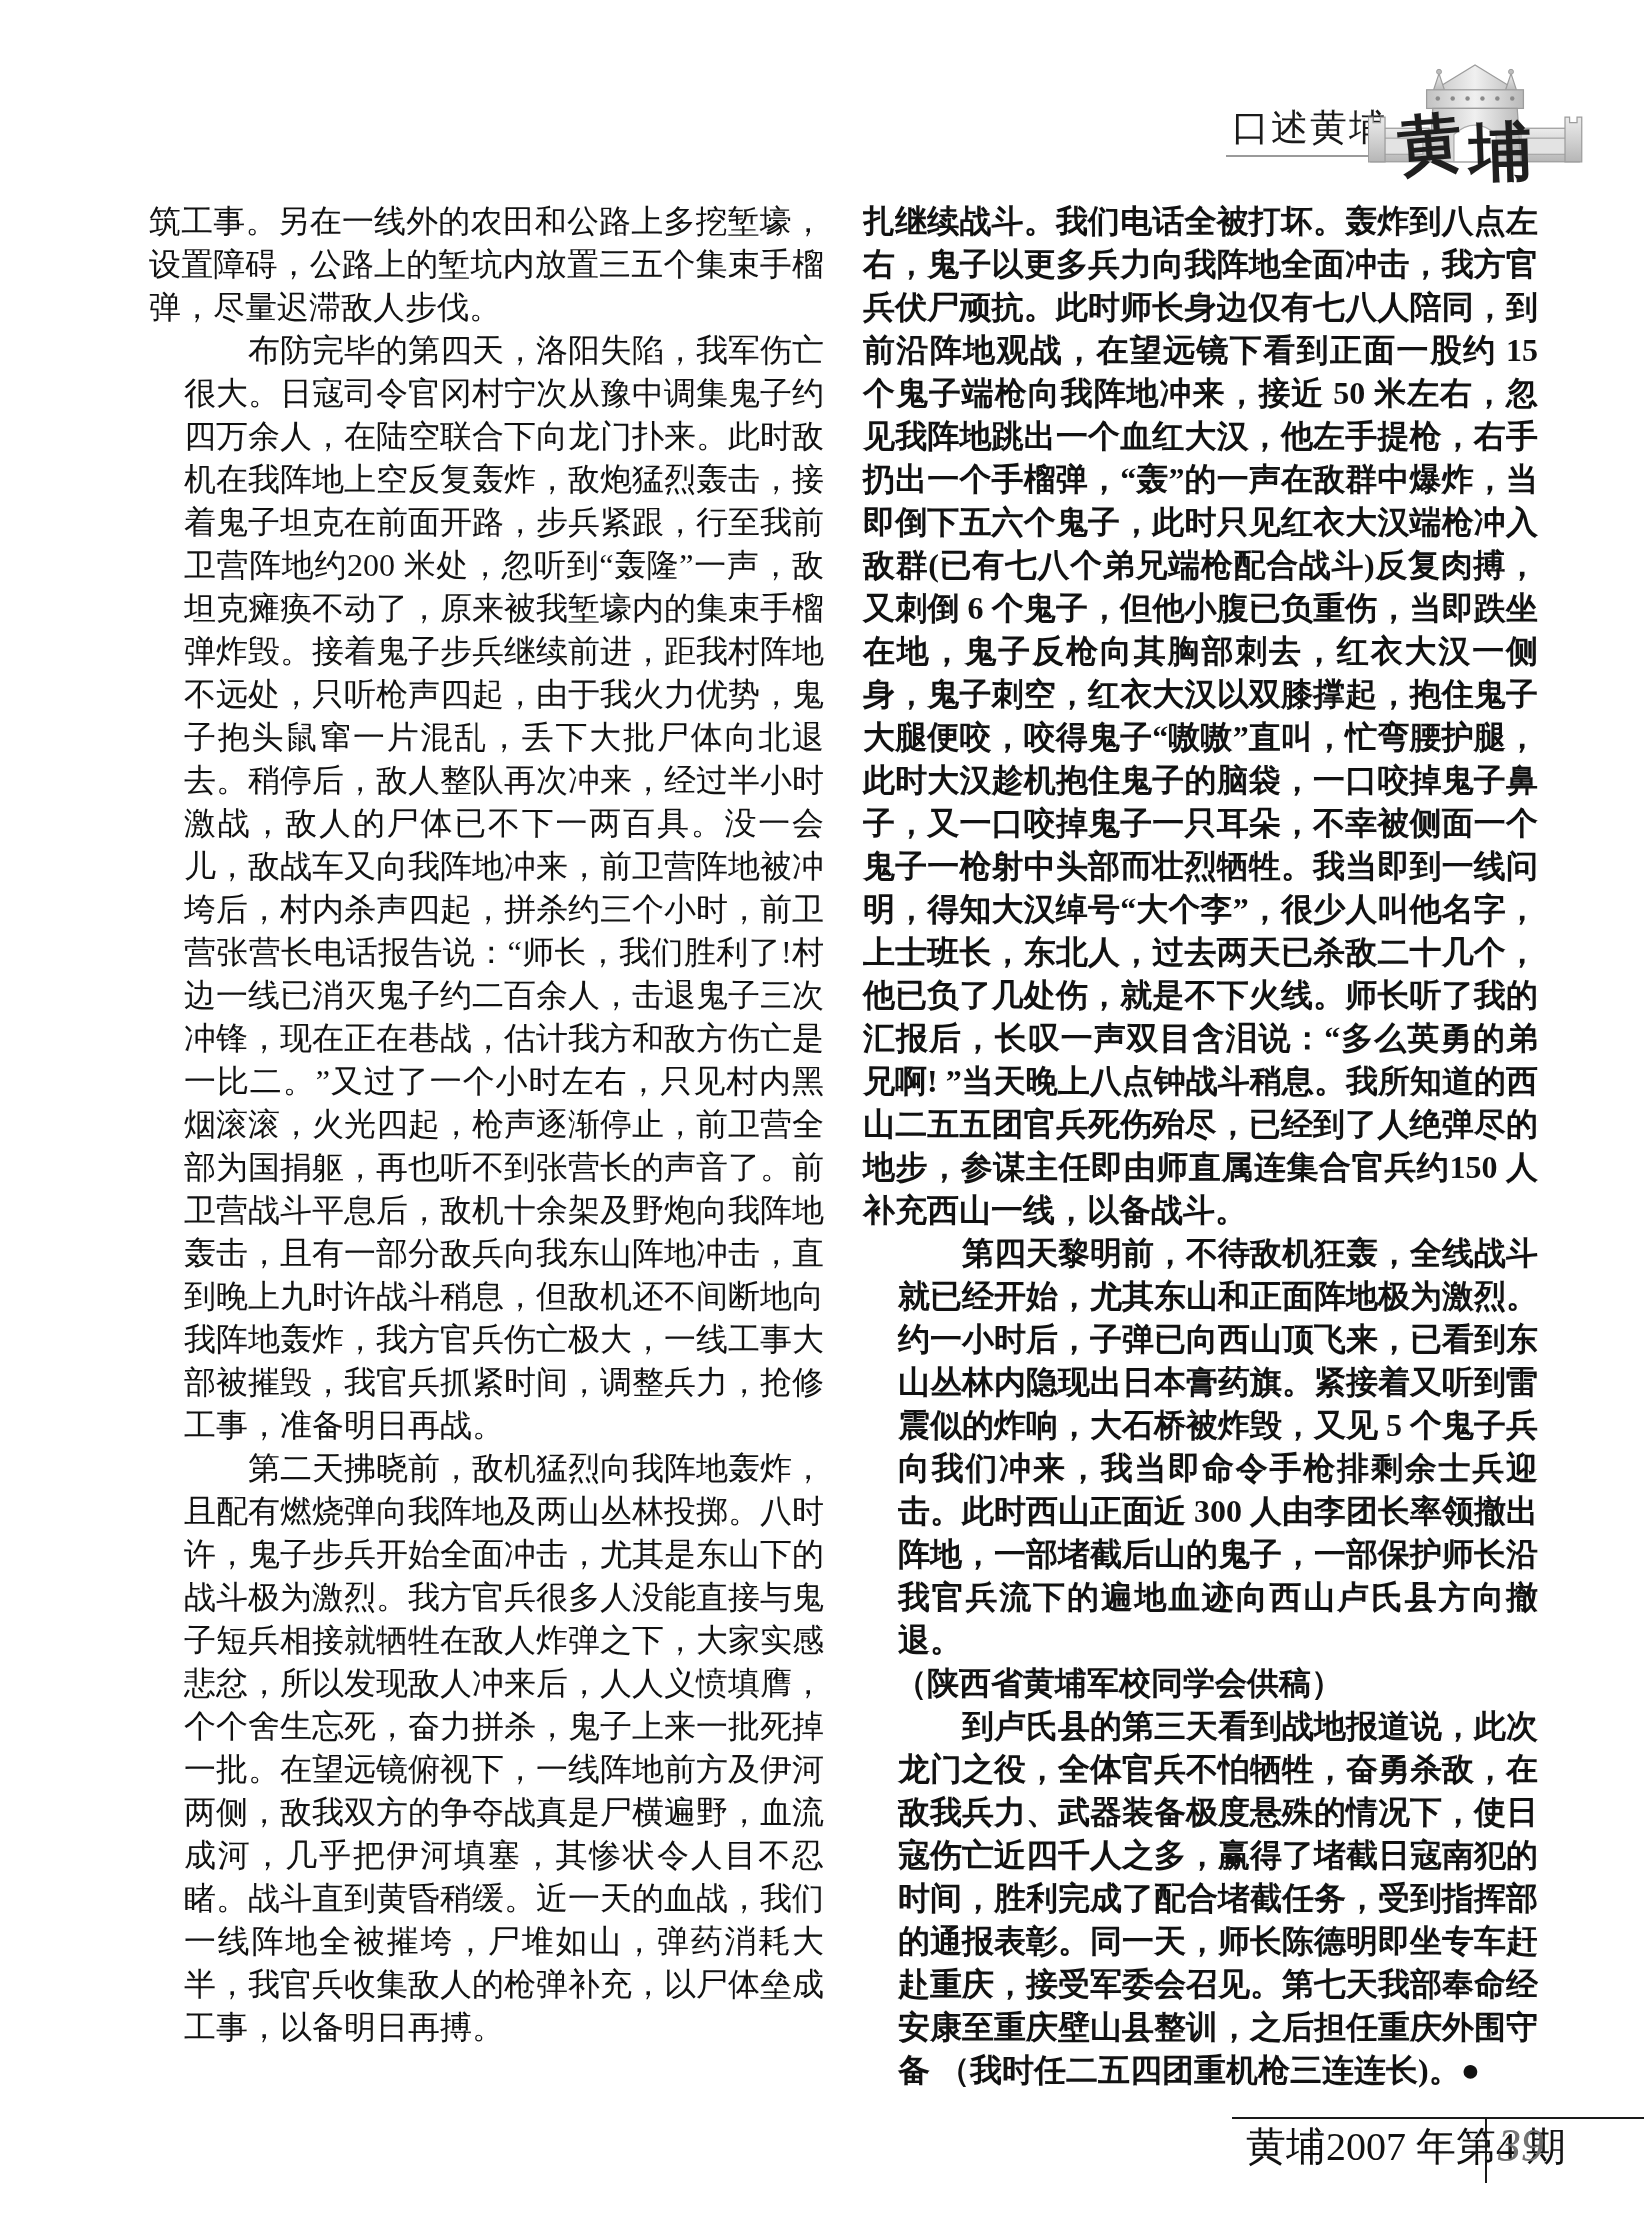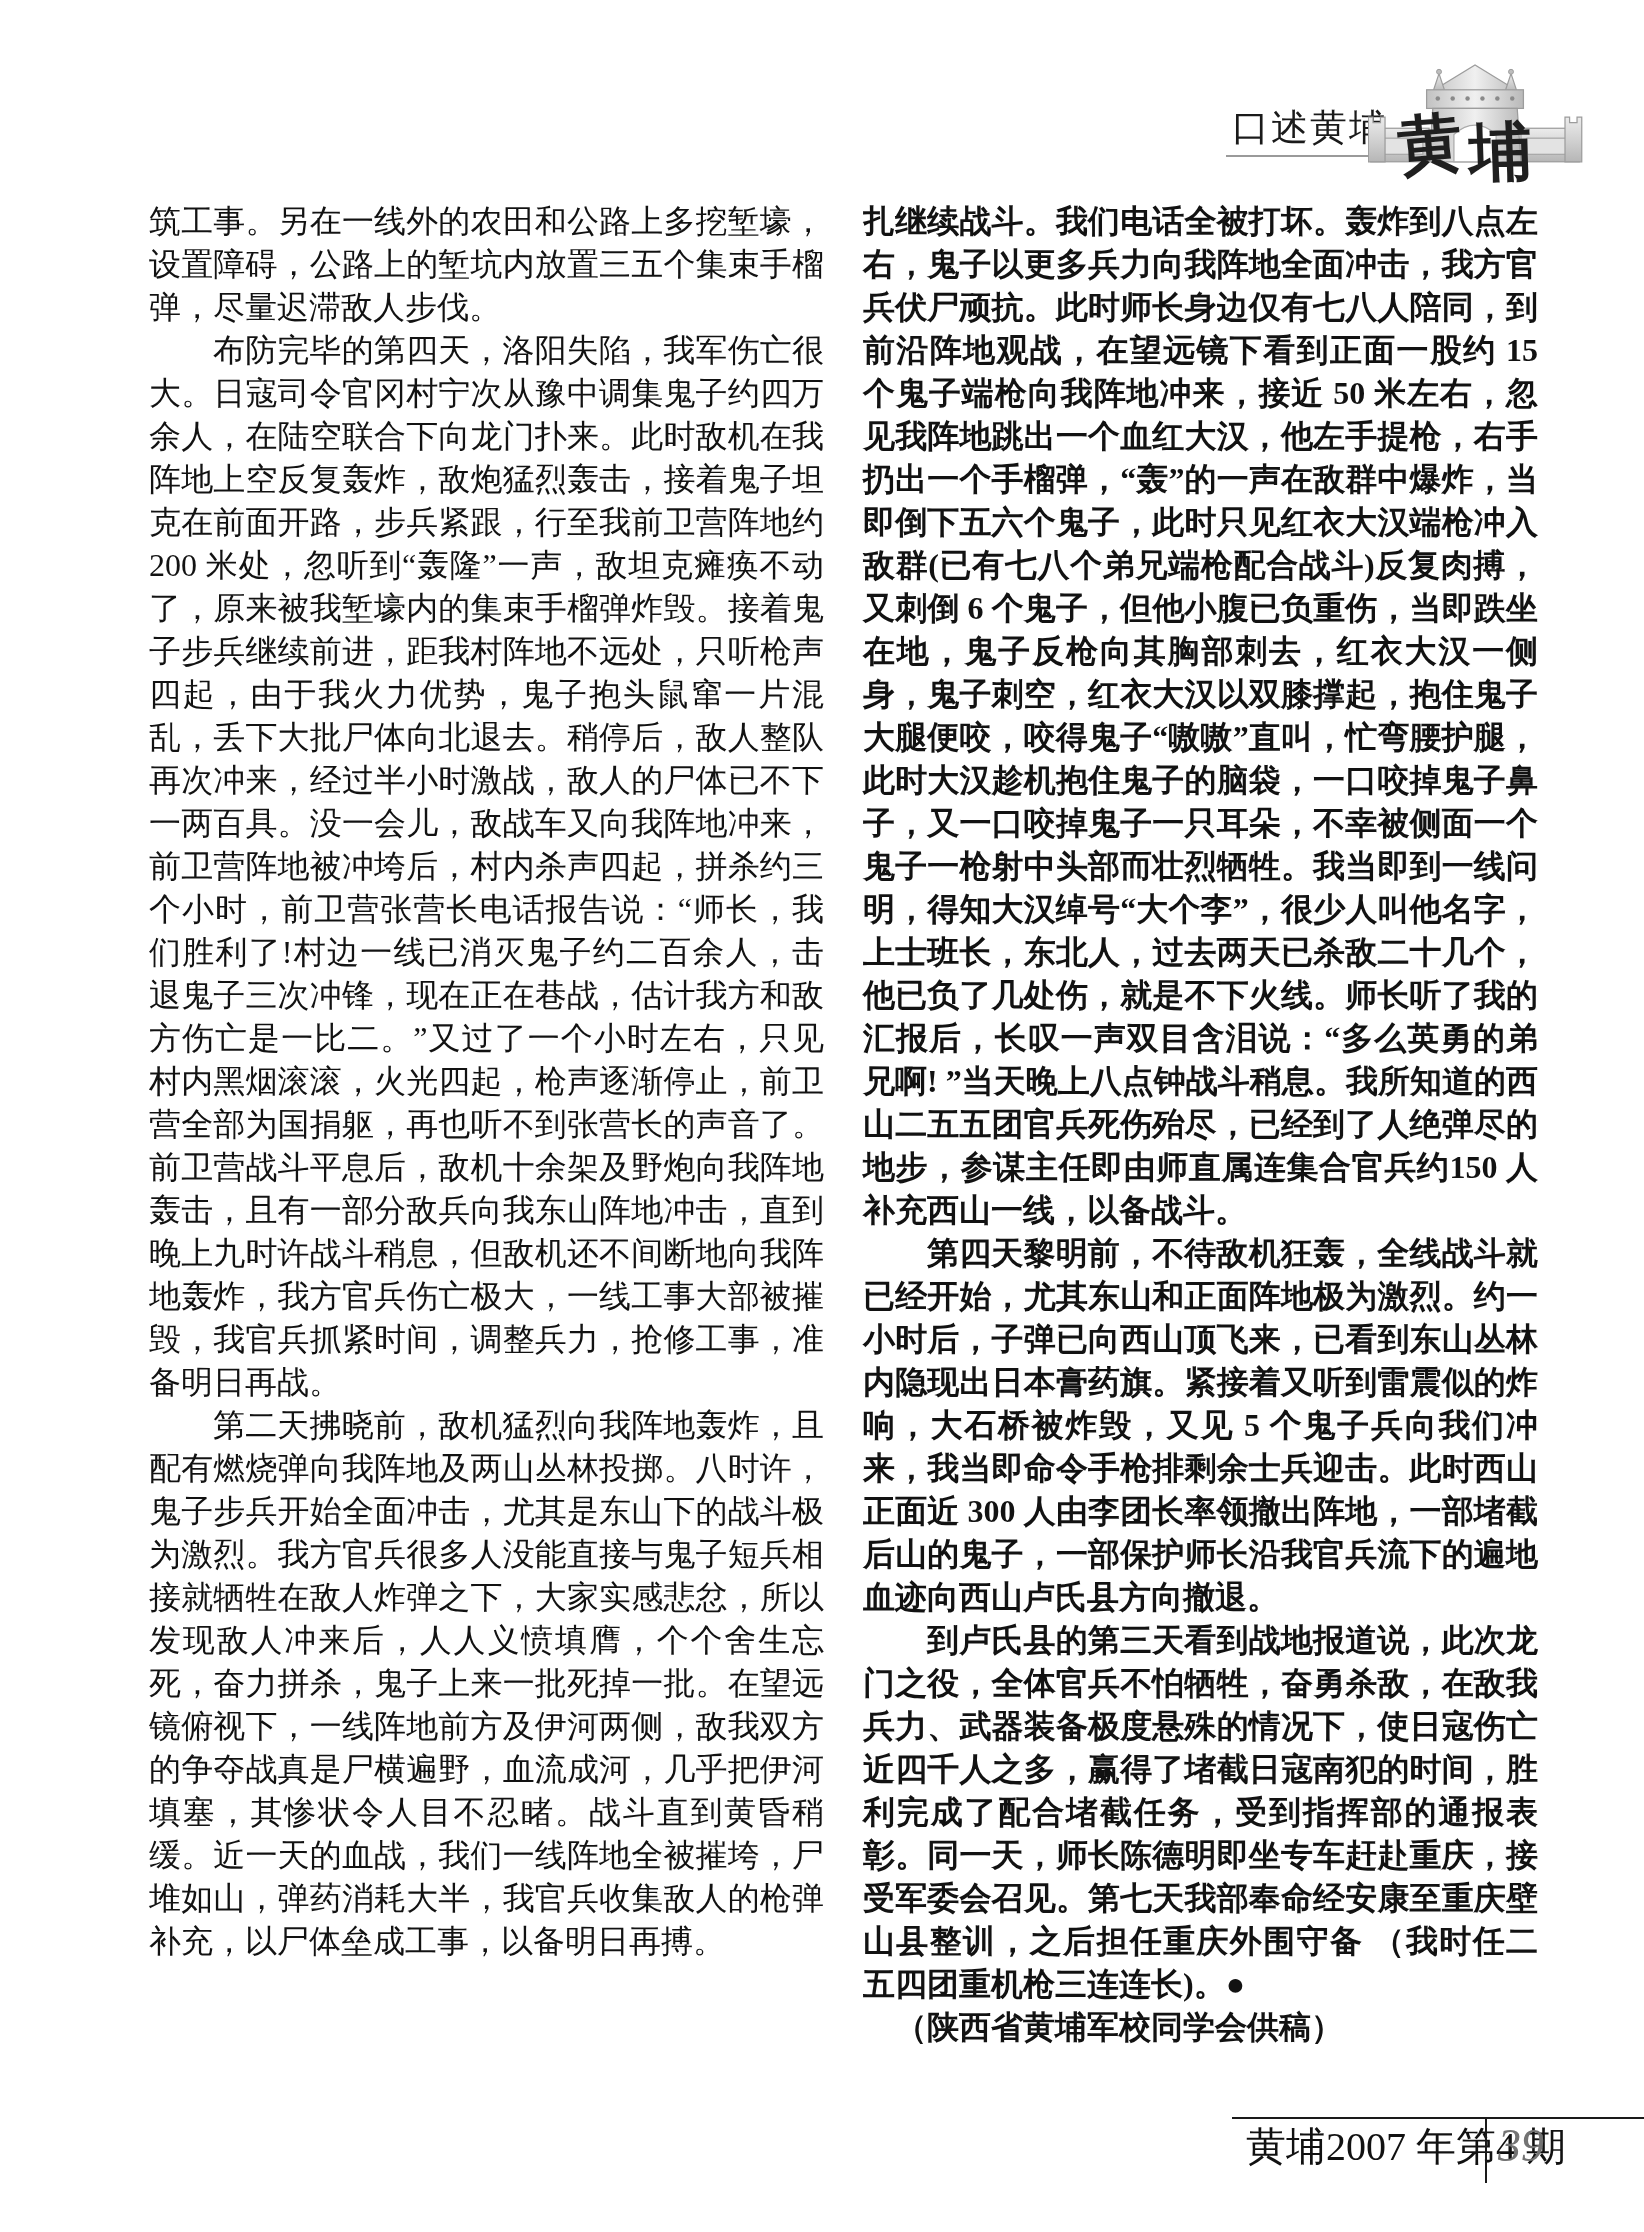--- a/index.html
+++ b/index.html
@@ -57,21 +57,21 @@
     top: 200px;
     width: 675px;
     font-size: 32px;
     line-height: 43px;
     text-align: justify;
     color: #121212;
   }
   .col-left  { left: 149px; }
   .col-right { left: 863px; font-weight: bold; }
   .para { margin: 0; padding: 0; }
-  .para.indent { text-indent: 2em; }
+  .para.indent { text-indent: 2em; margin-left: 35px; }
   .para.attribution { text-indent: 1em; }
 
   
   .footer-rule {
     position: absolute;
     left: 1232px;
     top: 2117px;
     width: 413px;
     height: 2px;
     background: #1a1a1a;
@@ -161,22 +161,22 @@
 
   <section class="col col-left">
     <p class="para">筑工事。另在一线外的农田和公路上多挖堑壕，设置障碍，公路上的堑坑内放置三五个集束手榴弹，尽量迟滞敌人步伐。</p>
     <p class="para indent">布防完毕的第四天，洛阳失陷，我军伤亡很大。日寇司令官冈村宁次从豫中调集鬼子约四万余人，在陆空联合下向龙门扑来。此时敌机在我阵地上空反复轰炸，敌炮猛烈轰击，接着鬼子坦克在前面开路，步兵紧跟，行至我前卫营阵地约200 米处，忽听到“轰隆”一声，敌坦克瘫痪不动了，原来被我堑壕内的集束手榴弹炸毁。接着鬼子步兵继续前进，距我村阵地不远处，只听枪声四起，由于我火力优势，鬼子抱头鼠窜一片混乱，丢下大批尸体向北退去。稍停后，敌人整队再次冲来，经过半小时激战，敌人的尸体已不下一两百具。没一会儿，敌战车又向我阵地冲来，前卫营阵地被冲垮后，村内杀声四起，拼杀约三个小时，前卫营张营长电话报告说：“师长，我们胜利了!村边一线已消灭鬼子约二百余人，击退鬼子三次冲锋，现在正在巷战，估计我方和敌方伤亡是一比二。”又过了一个小时左右，只见村内黑烟滚滚，火光四起，枪声逐渐停止，前卫营全部为国捐躯，再也听不到张营长的声音了。前卫营战斗平息后，敌机十余架及野炮向我阵地轰击，且有一部分敌兵向我东山阵地冲击，直到晚上九时许战斗稍息，但敌机还不间断地向我阵地轰炸，我方官兵伤亡极大，一线工事大部被摧毁，我官兵抓紧时间，调整兵力，抢修工事，准备明日再战。</p>
     <p class="para indent">第二天拂晓前，敌机猛烈向我阵地轰炸，且配有燃烧弹向我阵地及两山丛林投掷。八时许，鬼子步兵开始全面冲击，尤其是东山下的战斗极为激烈。我方官兵很多人没能直接与鬼子短兵相接就牺牲在敌人炸弹之下，大家实感悲忿，所以发现敌人冲来后，人人义愤填膺，个个舍生忘死，奋力拼杀，鬼子上来一批死掉一批。在望远镜俯视下，一线阵地前方及伊河两侧，敌我双方的争夺战真是尸横遍野，血流成河，几乎把伊河填塞，其惨状令人目不忍睹。战斗直到黄昏稍缓。近一天的血战，我们一线阵地全被摧垮，尸堆如山，弹药消耗大半，我官兵收集敌人的枪弹补充，以尸体垒成工事，以备明日再搏。</p>
   </section>
 
   <section class="col col-right">
     <p class="para">扎继续战斗。我们电话全被打坏。轰炸到八点左右，鬼子以更多兵力向我阵地全面冲击，我方官兵伏尸顽抗。此时师长身边仅有七八人陪同，到前沿阵地观战，在望远镜下看到正面一股约 15 个鬼子端枪向我阵地冲来，接近 50 米左右，忽见我阵地跳出一个血红大汉，他左手提枪，右手扔出一个手榴弹，“轰”的一声在敌群中爆炸，当即倒下五六个鬼子，此时只见红衣大汉端枪冲入敌群(已有七八个弟兄端枪配合战斗)反复肉搏，又刺倒 6 个鬼子，但他小腹已负重伤，当即跌坐在地，鬼子反枪向其胸部刺去，红衣大汉一侧身，鬼子刺空，红衣大汉以双膝撑起，抱住鬼子大腿便咬，咬得鬼子“嗷嗷”直叫，忙弯腰护腿，此时大汉趁机抱住鬼子的脑袋，一口咬掉鬼子鼻子，又一口咬掉鬼子一只耳朵，不幸被侧面一个鬼子一枪射中头部而壮烈牺牲。我当即到一线问明，得知大汉绰号“大个李”，很少人叫他名字，上士班长，东北人，过去两天已杀敌二十几个，他已负了几处伤，就是不下火线。师长听了我的汇报后，长叹一声双目含泪说：“多么英勇的弟兄啊! ”当天晚上八点钟战斗稍息。我所知道的西山二五五团官兵死伤殆尽，已经到了人绝弹尽的地步，参谋主任即由师直属连集合官兵约150 人补充西山一线，以备战斗。</p>
     <p class="para indent">第四天黎明前，不待敌机狂轰，全线战斗就已经开始，尤其东山和正面阵地极为激烈。约一小时后，子弹已向西山顶飞来，已看到东山丛林内隐现出日本膏药旗。紧接着又听到雷震似的炸响，大石桥被炸毁，又见 5 个鬼子兵向我们冲来，我当即命令手枪排剩余士兵迎击。此时西山正面近 300 人由李团长率领撤出阵地，一部堵截后山的鬼子，一部保护师长沿我官兵流下的遍地血迹向西山卢氏县方向撤退。</p>
+    <p class="para attribution">（陕西省黄埔军校同学会供稿）</p>
     <p class="para indent">到卢氏县的第三天看到战地报道说，此次龙门之役，全体官兵不怕牺牲，奋勇杀敌，在敌我兵力、武器装备极度悬殊的情况下，使日寇伤亡近四千人之多，赢得了堵截日寇南犯的时间，胜利完成了配合堵截任务，受到指挥部的通报表彰。同一天，师长陈德明即坐专车赶赴重庆，接受军委会召见。第七天我部奉命经安康至重庆壁山县整训，之后担任重庆外围守备 （我时任二五四团重机枪三连连长)。●</p>
-    <p class="para attribution">（陕西省黄埔军校同学会供稿）</p>
   </section>
 
   <div class="footer-rule"></div>
   <span class="journal-issue">黄埔2007 年第4 期</span>
   <div class="footer-divider"></div>
   <span class="page-number">39</span>
 
 </div>
 
 

